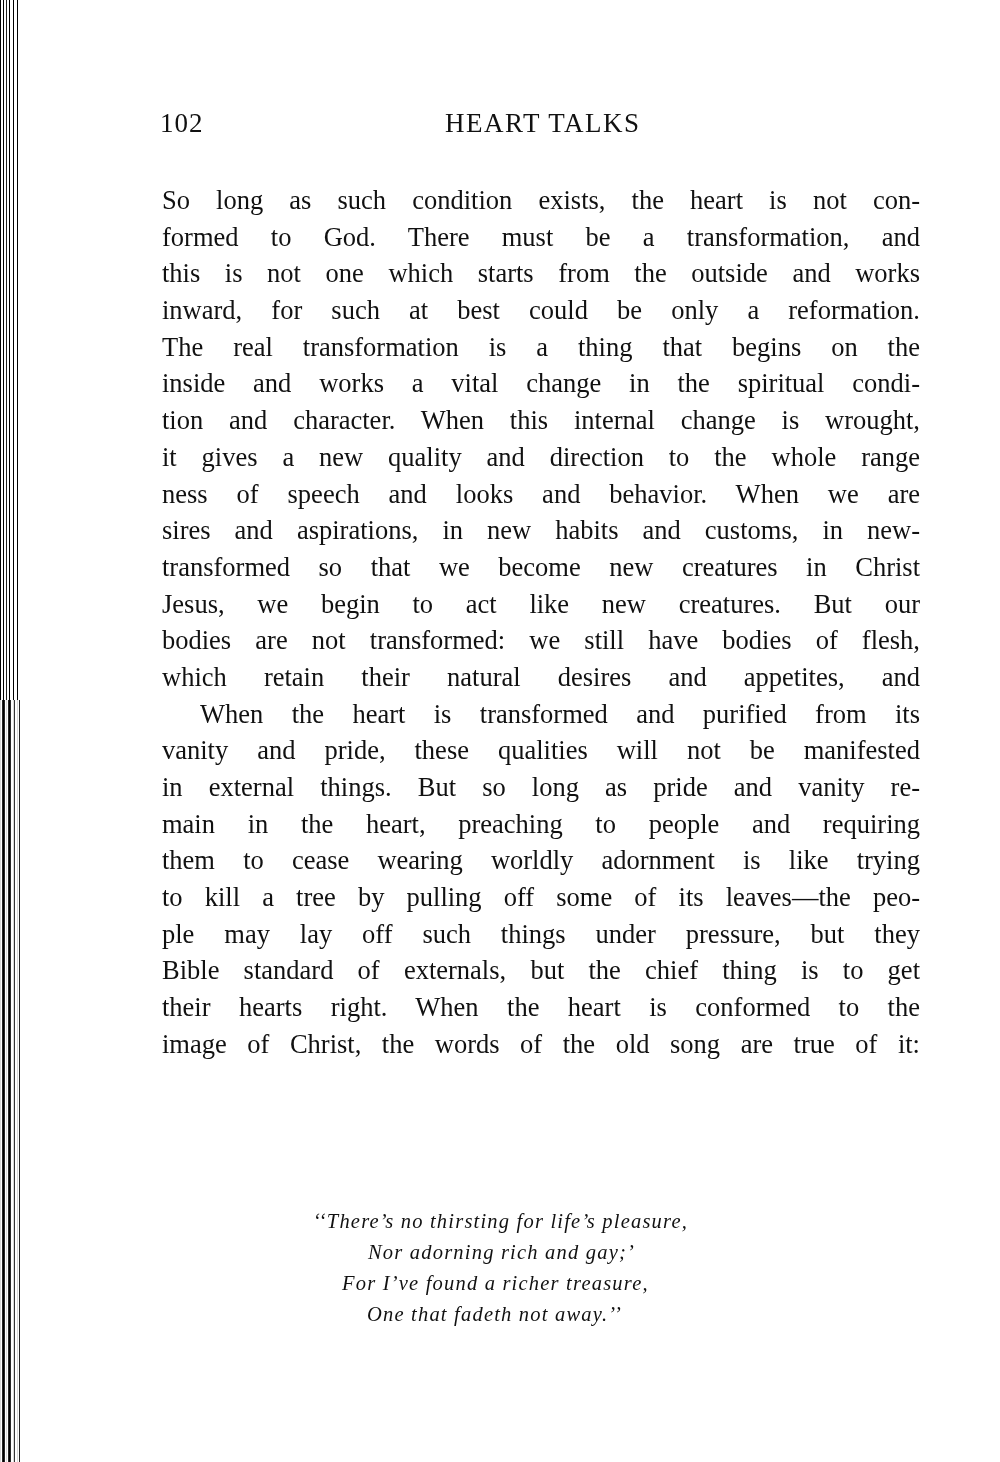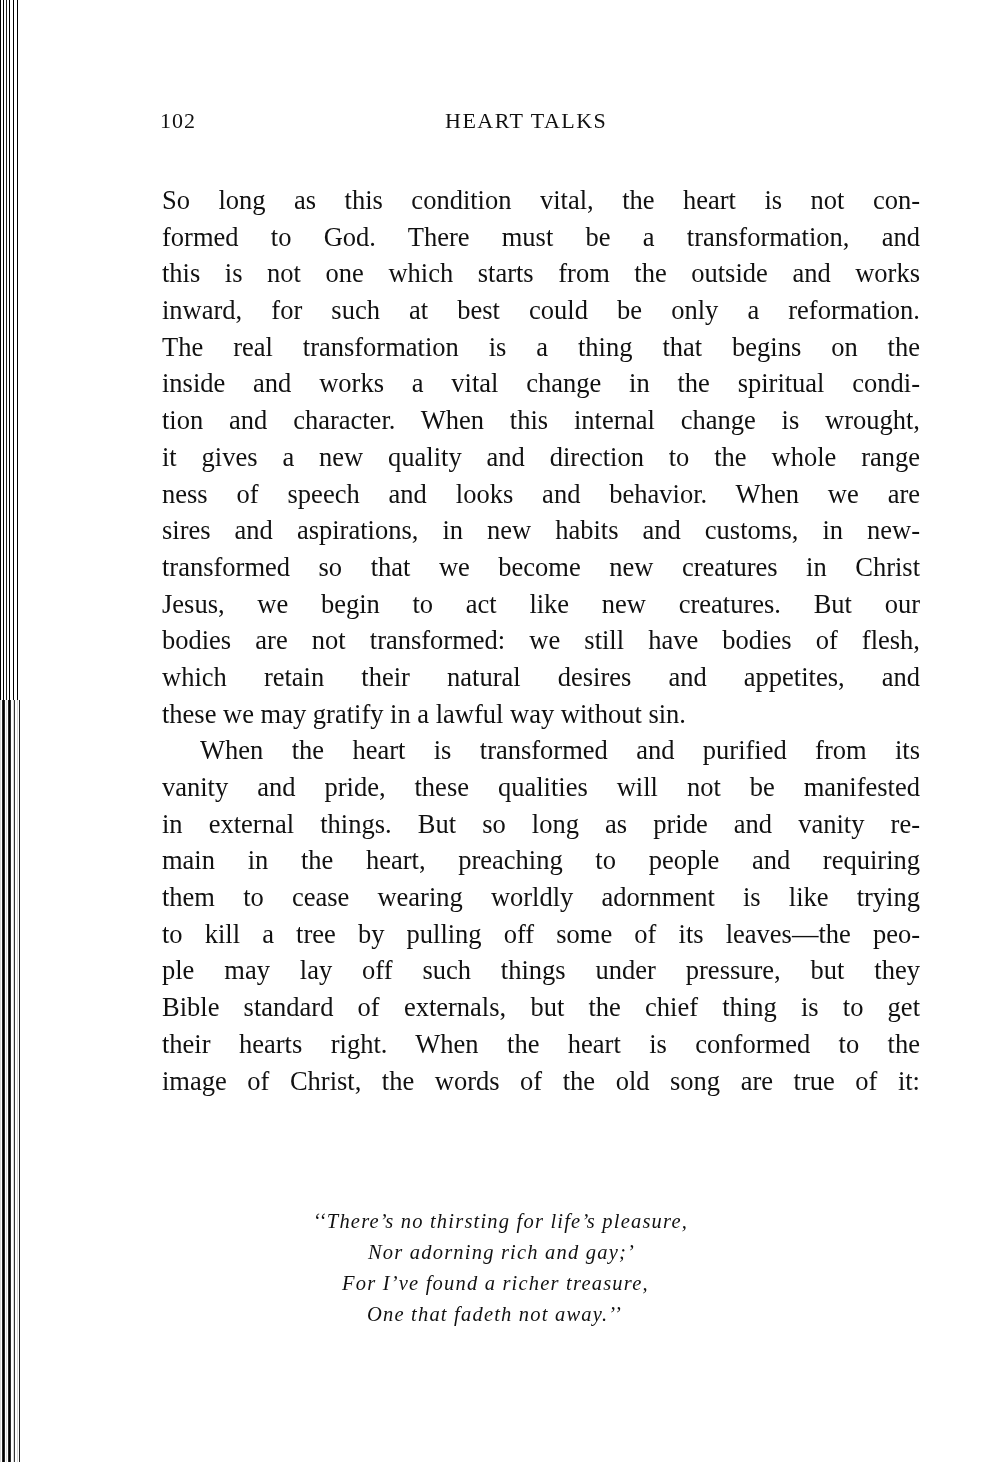--- a/index.html
+++ b/index.html
@@ -46,21 +46,21 @@
           #fff 20px, #fff 24px);
       opacity: 0.85;
     }
     .header {
       position: absolute;
       top: 108px;
       left: 160px;
       width: 760px;
       height: 40px;
       font-family: "Liberation Serif", "DejaVu Serif", serif;
-      font-size: 22px;
+      font-size: 27px;
       letter-spacing: 1px;
     }
     .page-number {
       position: absolute;
       left: 0;
       top: 0;
     }
     .running-title {
       position: absolute;
       left: 256px;
@@ -117,35 +117,34 @@
 <div class="binding"></div>
 <div class="binding2"></div>
 
 <div class="header">
   <span class="page-number">102</span>
   <span class="running-title">HEART TALKS</span>
 </div>
 
 <div class="body-text">
   <div>
-    <span class="line">So long as this condition vital, the heart is not con-</span>
+    <span class="line">So long as such condition exists, the heart is not con-</span>
     <span class="line">formed to God.  There must be a transformation, and</span>
     <span class="line">this is not one which starts from the outside and works</span>
     <span class="line">inward, for such at best could be only a reformation.</span>
     <span class="line">The real transformation is a thing that begins on the</span>
     <span class="line">inside and works a vital change in the spiritual condi-</span>
     <span class="line">tion and character. When this internal change is wrought,</span>
     <span class="line">it gives a new quality and direction to the whole range</span>
     <span class="line">ness of speech and looks and behavior.  When we are</span>
     <span class="line">sires and aspirations, in new habits and customs, in new-</span>
     <span class="line">transformed so that we become new creatures in Christ</span>
     <span class="line">Jesus, we begin to act like new creatures.  But our</span>
     <span class="line">bodies are not transformed: we still have bodies of flesh,</span>
     <span class="line">which retain their natural desires and appetites, and</span>
-    <span class="line last">these we may gratify in a lawful way without sin.</span>
   </div>
   <div>
     <span class="line indent">When the heart is transformed and purified from its</span>
     <span class="line">vanity and pride, these qualities will not be manifested</span>
     <span class="line">in external things.  But so long as pride and vanity re-</span>
     <span class="line">main in the heart, preaching to people and requiring</span>
     <span class="line">them to cease wearing worldly adornment is like trying</span>
     <span class="line">to kill a tree by pulling off some of its leaves—the peo-</span>
     <span class="line">ple may lay off such things under pressure, but they</span>
     <span class="line">Bible standard of externals, but the chief thing is to get</span>

